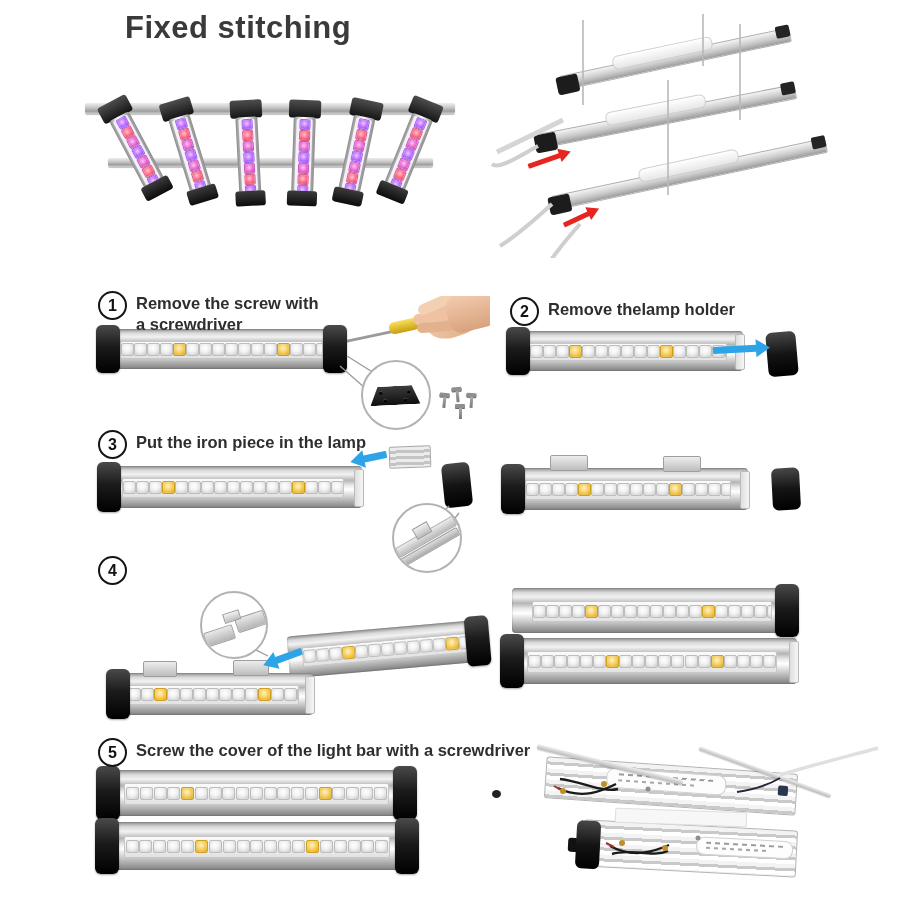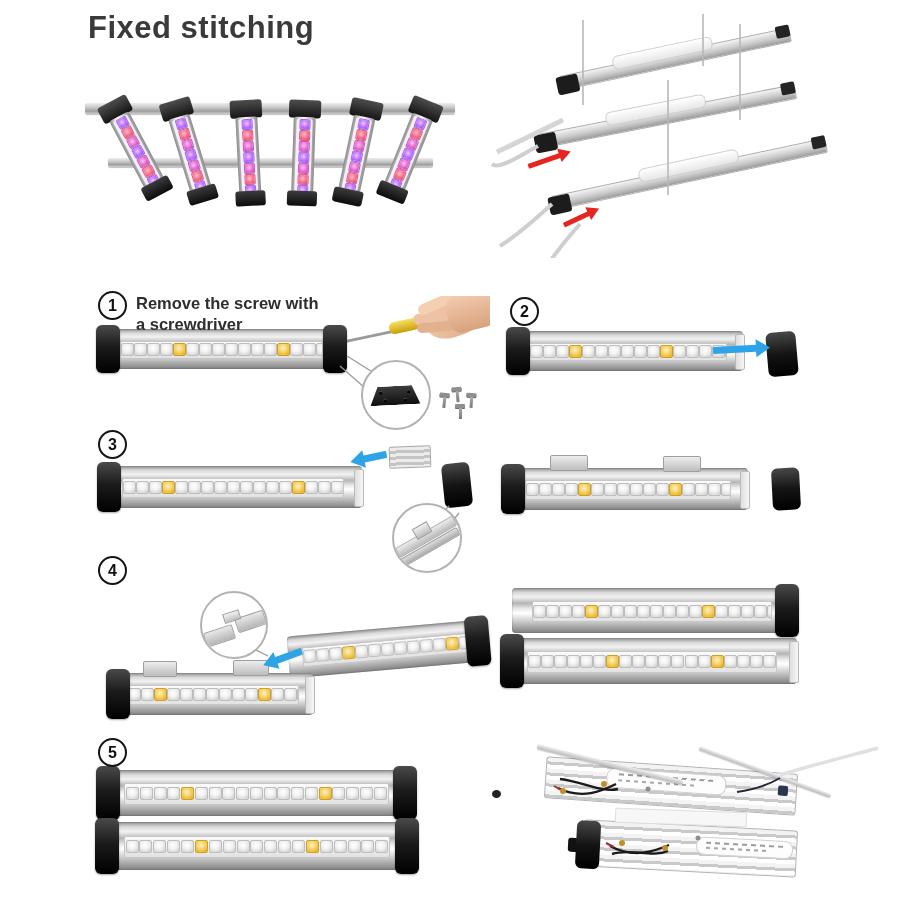--- a/index.html
+++ b/index.html
@@ -1,20 +1,20 @@
 <!DOCTYPE html>
 <html style="--text-color: #3a3a3a; --arrow-blue: #2da4e8; --arrow-red: #e62520; --led-warm: #f2c64b; --led-pink: #ea63d4;"><head>
 <meta charset="utf-8">
 <style>
   html,body{margin:0;padding:0;background:#fff;}
   .canvas{position:relative;width:900px;height:900px;background:#fff;overflow:hidden;
           font-family:"Liberation Sans",sans-serif;color:var(--text-color,#3a3a3a);}
   .abs{position:absolute;}
   
-  .title{position:absolute;font-weight:600;letter-spacing:.5px;color:var(--text-color);z-index:9;}
+  .title{position:absolute;font-weight:600;letter-spacing:.5px;color:var(--text-color);z-index:9;margin-left:37px;}
   .step-head{position:absolute;display:flex;gap:9px;align-items:flex-start;z-index:9;}
   .num-badge{flex:none;width:25px;height:25px;border:2px solid #151515;border-radius:50%;
              display:flex;align-items:center;justify-content:center;font-size:16px;font-weight:700;color:#111;background:#fff;}
   .step-label{font-size:16.5px;font-weight:600;color:#2e2e2e;line-height:1.25;padding-top:2px;white-space:nowrap;}
   .step-label.wrap{white-space:normal;max-width:196px;}
   
   .lightbar{position:absolute;z-index:2;}
   .lb-body{position:absolute;inset:0;border-radius:4px;
     background:linear-gradient(180deg,#8f8f8f 0%,#d9d9d9 10%,#f2f2f2 20%,#b5b5b5 34%,#e9e9e9 46%,#ffffff 56%,#d2d2d2 72%,#a3a3a3 88%,#818181 100%);
     box-shadow:inset 0 0 2px rgba(0,0,0,.35);}
@@ -223,29 +223,32 @@
         <div class="head"></div>
     </div>
   </div>
 
   <div class="step-head" style="left:98px;top:291px;">
     <div class="num-badge">1</div>
     <div class="step-label wrap">Remove the screw with a screwdriver</div>
   </div>
   <div class="step-head" style="left:510px;top:297px;">
     <div class="num-badge">2</div>
+    <div class="step-label">Remove thelamp holder</div>
   </div>
   <div class="step-head" style="left:98px;top:430px;">
     <div class="num-badge">3</div>
+    <div class="step-label">Put the iron piece in the lamp</div>
   </div>
   <div class="step-head" style="left:98px;top:556px;">
     <div class="num-badge">4</div>
   </div>
   <div class="step-head" style="left:98px;top:738px;">
     <div class="num-badge">5</div>
+    <div class="step-label">Screw the cover of the light bar with a screwdriver</div>
   </div>
 
   <div class="fig" style="left:95px;top:296px;width:395px;height:140px;overflow:hidden;">
     <div class="lightbar" style="left:8px;top:33px;width:237px;height:40px;">
       <div class="lb-body"></div>
       <div class="lb-channel led-strip">
           <span class="led"></span>
           <span class="led"></span>
           <span class="led"></span>
           <span class="led"></span>

